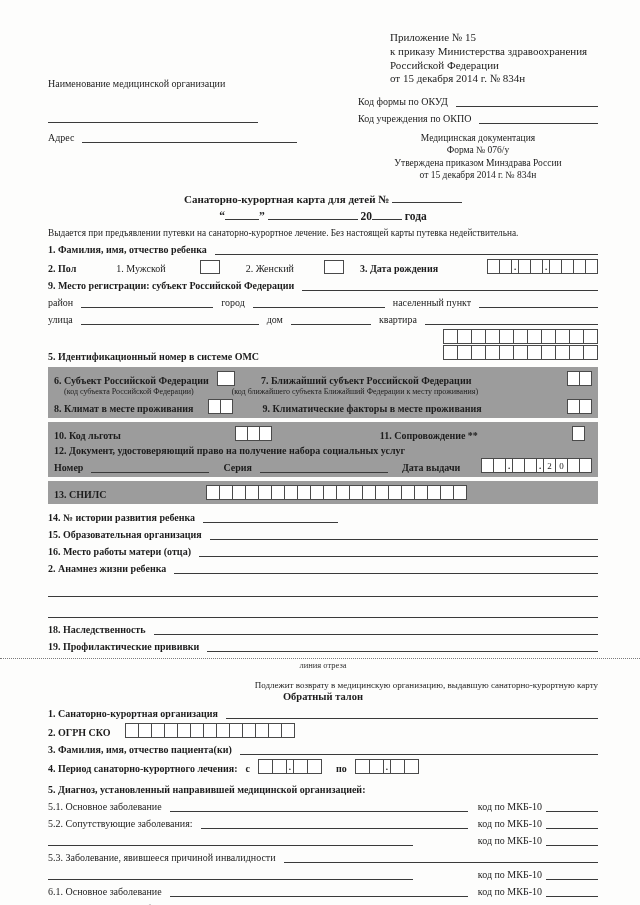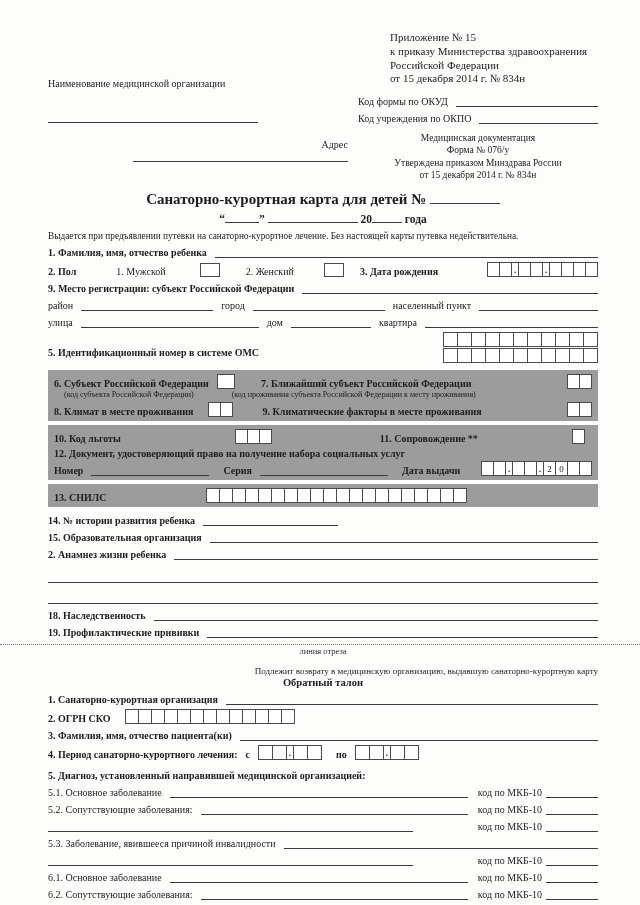--- a/index.html
+++ b/index.html
@@ -20,39 +20,39 @@
   .c { width: 13px; height: 15px; border: 1px solid #4a4a4a; margin-left: -1px;
        text-align: center; font-size: 9px; line-height: 14px; background: #fff; flex: none; }
   .c:first-child { margin-left: 0; }
   .dotc { width: 8px; font-weight: bold; }
   .chk { width: 20px; height: 14px; border: 1px solid #4a4a4a; background: #fff; display:inline-block; }
   .gray { background: #9c9c9c; padding: 4px 6px 3px 6px; margin-bottom: 4px; }
   .gray .c { background: #fff; }
   .hdr { display: flex; justify-content: space-between; }
   .annex { font-size: 11px; line-height: 1.25; margin-top: 11px; }
   .meddoc { text-align: center; font-size: 9.5px; line-height: 1.3; margin-top: 8px; }
-  .title { text-align: center; font-weight: bold; font-size: 15px; margin-top: 10px; }
+  .title { text-align: center; font-weight: bold; font-size: 11px; margin-top: 10px; }
   .subtitle { text-align: center; font-weight: bold; font-size: 11.5px; margin-top: 3px; }
   .note { font-size: 9.3px; margin: 6px 0 4px 0; }
   .cutline { border-top: 1px dotted #7a7a7a; margin: 6px -42px 0 -48px; }
   .cutlabel { text-align: center; font-size: 8.5px; color:#333; margin: 1px 0 10px 0; }
   .retnote { text-align: right; font-size: 9px; margin-bottom: 1px; }
   .talon-title { text-align: center; font-weight: bold; font-size: 10.5px; margin-bottom: 4px; }
   .icd { white-space: nowrap; margin-left: 10px; }
 </style>
 </head>
 <body>
 
 <div class="page">
 
   <div class="hdr">
     <div style="width:300px; padding-top:58px;font-family:Liberation Serif, serif;">
       <div>Наименование медицинской организации</div>
       <div class="ul" style="width:210px; margin-top:22px;"></div>
-      <div class="row" style="margin-top:14px;flex-direction:column;">
+      <div class="row" style="margin-top:5px;">
         <span>Адрес</span>
         <span class="gap8"></span>
         <span class="ul" style="width:215px;"></span>
       </div>
     </div>
     <div style="width:240px;">
       <div class="annex" style="padding-left:32px;">
         <div>Приложение № 15</div>
         <div>к приказу Министерства здравоохранения</div>
         <div>Российской Федерации</div>
@@ -147,21 +147,21 @@
     <span class="gap8"></span>
     <span>дом</span>
     <span class="gap8"></span>
     <span class="ul" style="width:80px;"></span>
     <span class="gap8"></span>
     <span>квартира</span>
     <span class="gap8"></span>
     <span class="ul fill"></span>
   </div>
 
-  <div class="row" style="align-items:center; margin-bottom:5px;gap:15px;">
+  <div class="row" style="align-items:flex-end; margin-bottom:5px;gap:15px;">
     <span class="b" style="padding-top:8px;">5. Идентификационный номер в системе ОМС</span>
     <span class="fill"></span>
     <span>
       <span class="cells">
           <span class="c" style="width:15px;"></span>
           <span class="c" style="width:15px;"></span>
           <span class="c" style="width:15px;"></span>
           <span class="c" style="width:15px;"></span>
           <span class="c" style="width:15px;"></span>
           <span class="c" style="width:15px;"></span>
@@ -198,21 +198,21 @@
       <span class="b">7. Ближайший субъект Российской Федерации</span>
       <span class="fill"></span>
       <span class="cells">
           <span class="c"></span>
           <span class="c"></span>
         </span>
     </div>
     <div class="row sm" style="margin-bottom:3px; min-height:9px;">
       <span style="padding-left:10px;">(код субъекта Российской Федерации)</span>
       <span style="width:38px;"></span>
-      <span>(код проживания субъекта Российской Федерации к месту проживания)</span>
+      <span>(код ближайшего субъекта Ближайший Федерации к месту проживания)</span>
     </div>
     <div class="row" style="margin-bottom:1px;">
       <span class="b">8. Климат в месте проживания</span>
       <span class="gap14"></span>
       <span class="cells">
           <span class="c"></span>
           <span class="c"></span>
         </span>
       <span style="width:30px;"></span>
       <span class="b">9. Климатические факторы в месте проживания</span>
@@ -302,20 +302,25 @@
     <span class="b">14. № истории развития ребенка</span>
     <span class="gap8"></span>
     <span class="ul" style="width:135px;"></span>
   </div>
   <div class="row">
     <span class="b">15. Образовательная организация</span>
     <span class="gap8"></span>
     <span class="ul fill"></span>
   </div>
   <div class="row">
+    <span class="b">16. Место работы матери (отца)</span>
+    <span class="gap8"></span>
+    <span class="ul fill"></span>
+  </div>
+  <div class="row">
     <span class="b">2. Анамнез жизни ребенка</span>
     <span class="gap8"></span>
     <span class="ul fill"></span>
   </div>
   <div class="row" style="margin-top:10px;">
       <span class="ul fill"></span>
     </div>
   <div class="row" style="margin-top:8px;">
       <span class="ul fill"></span>
     </div>

